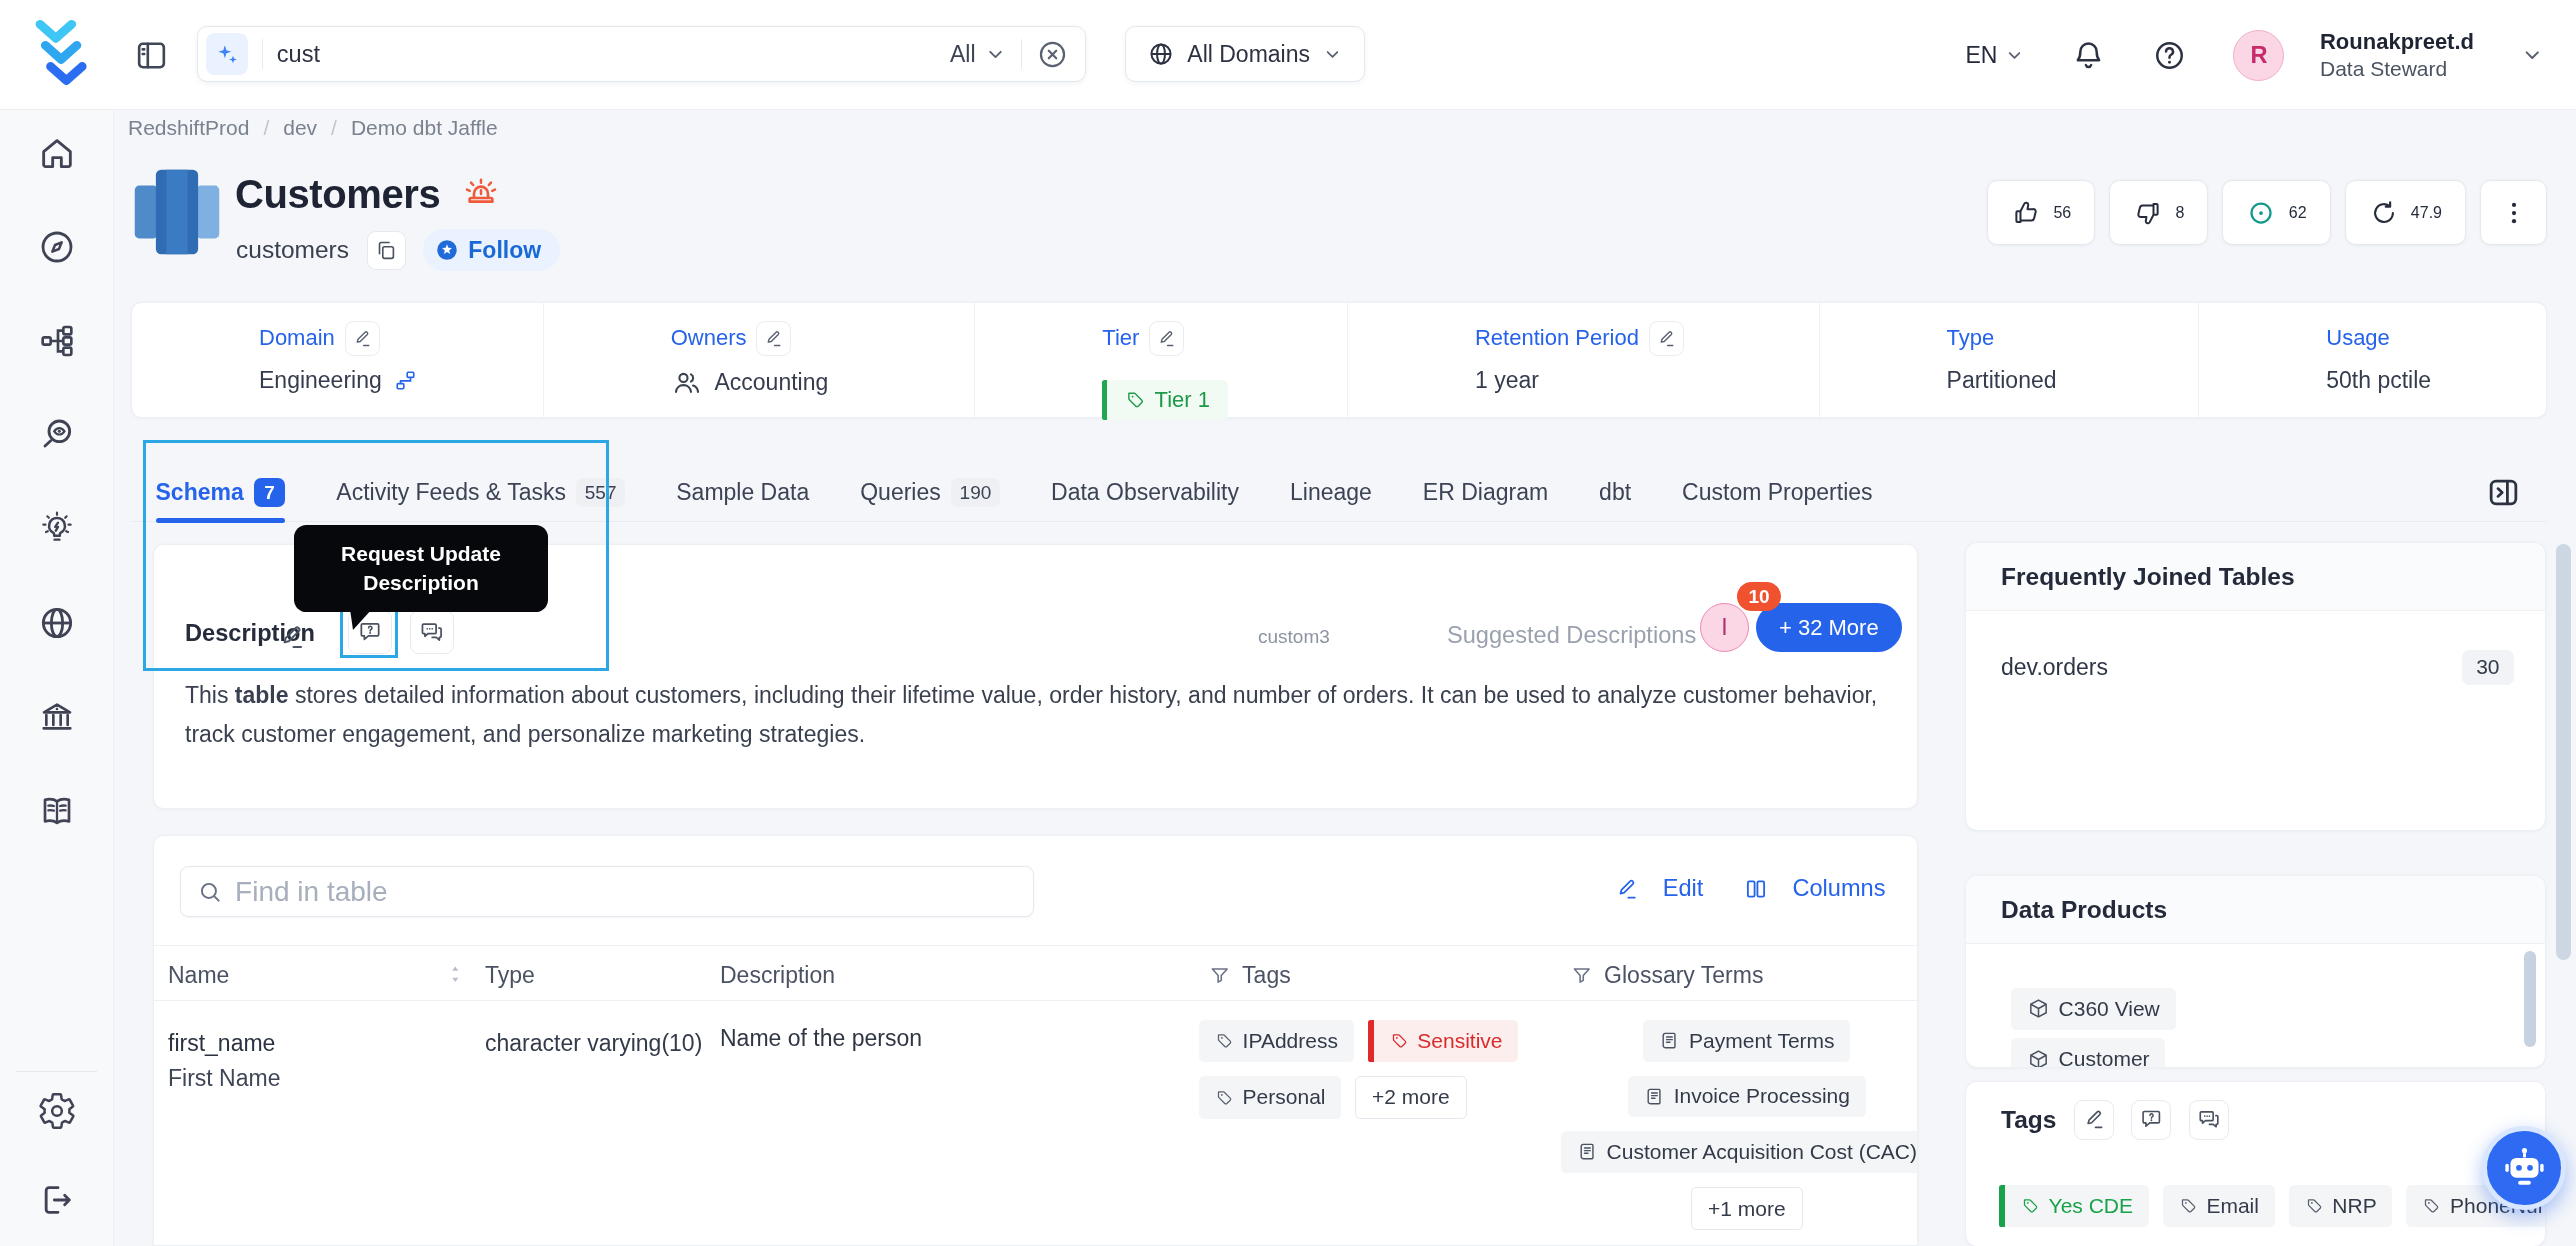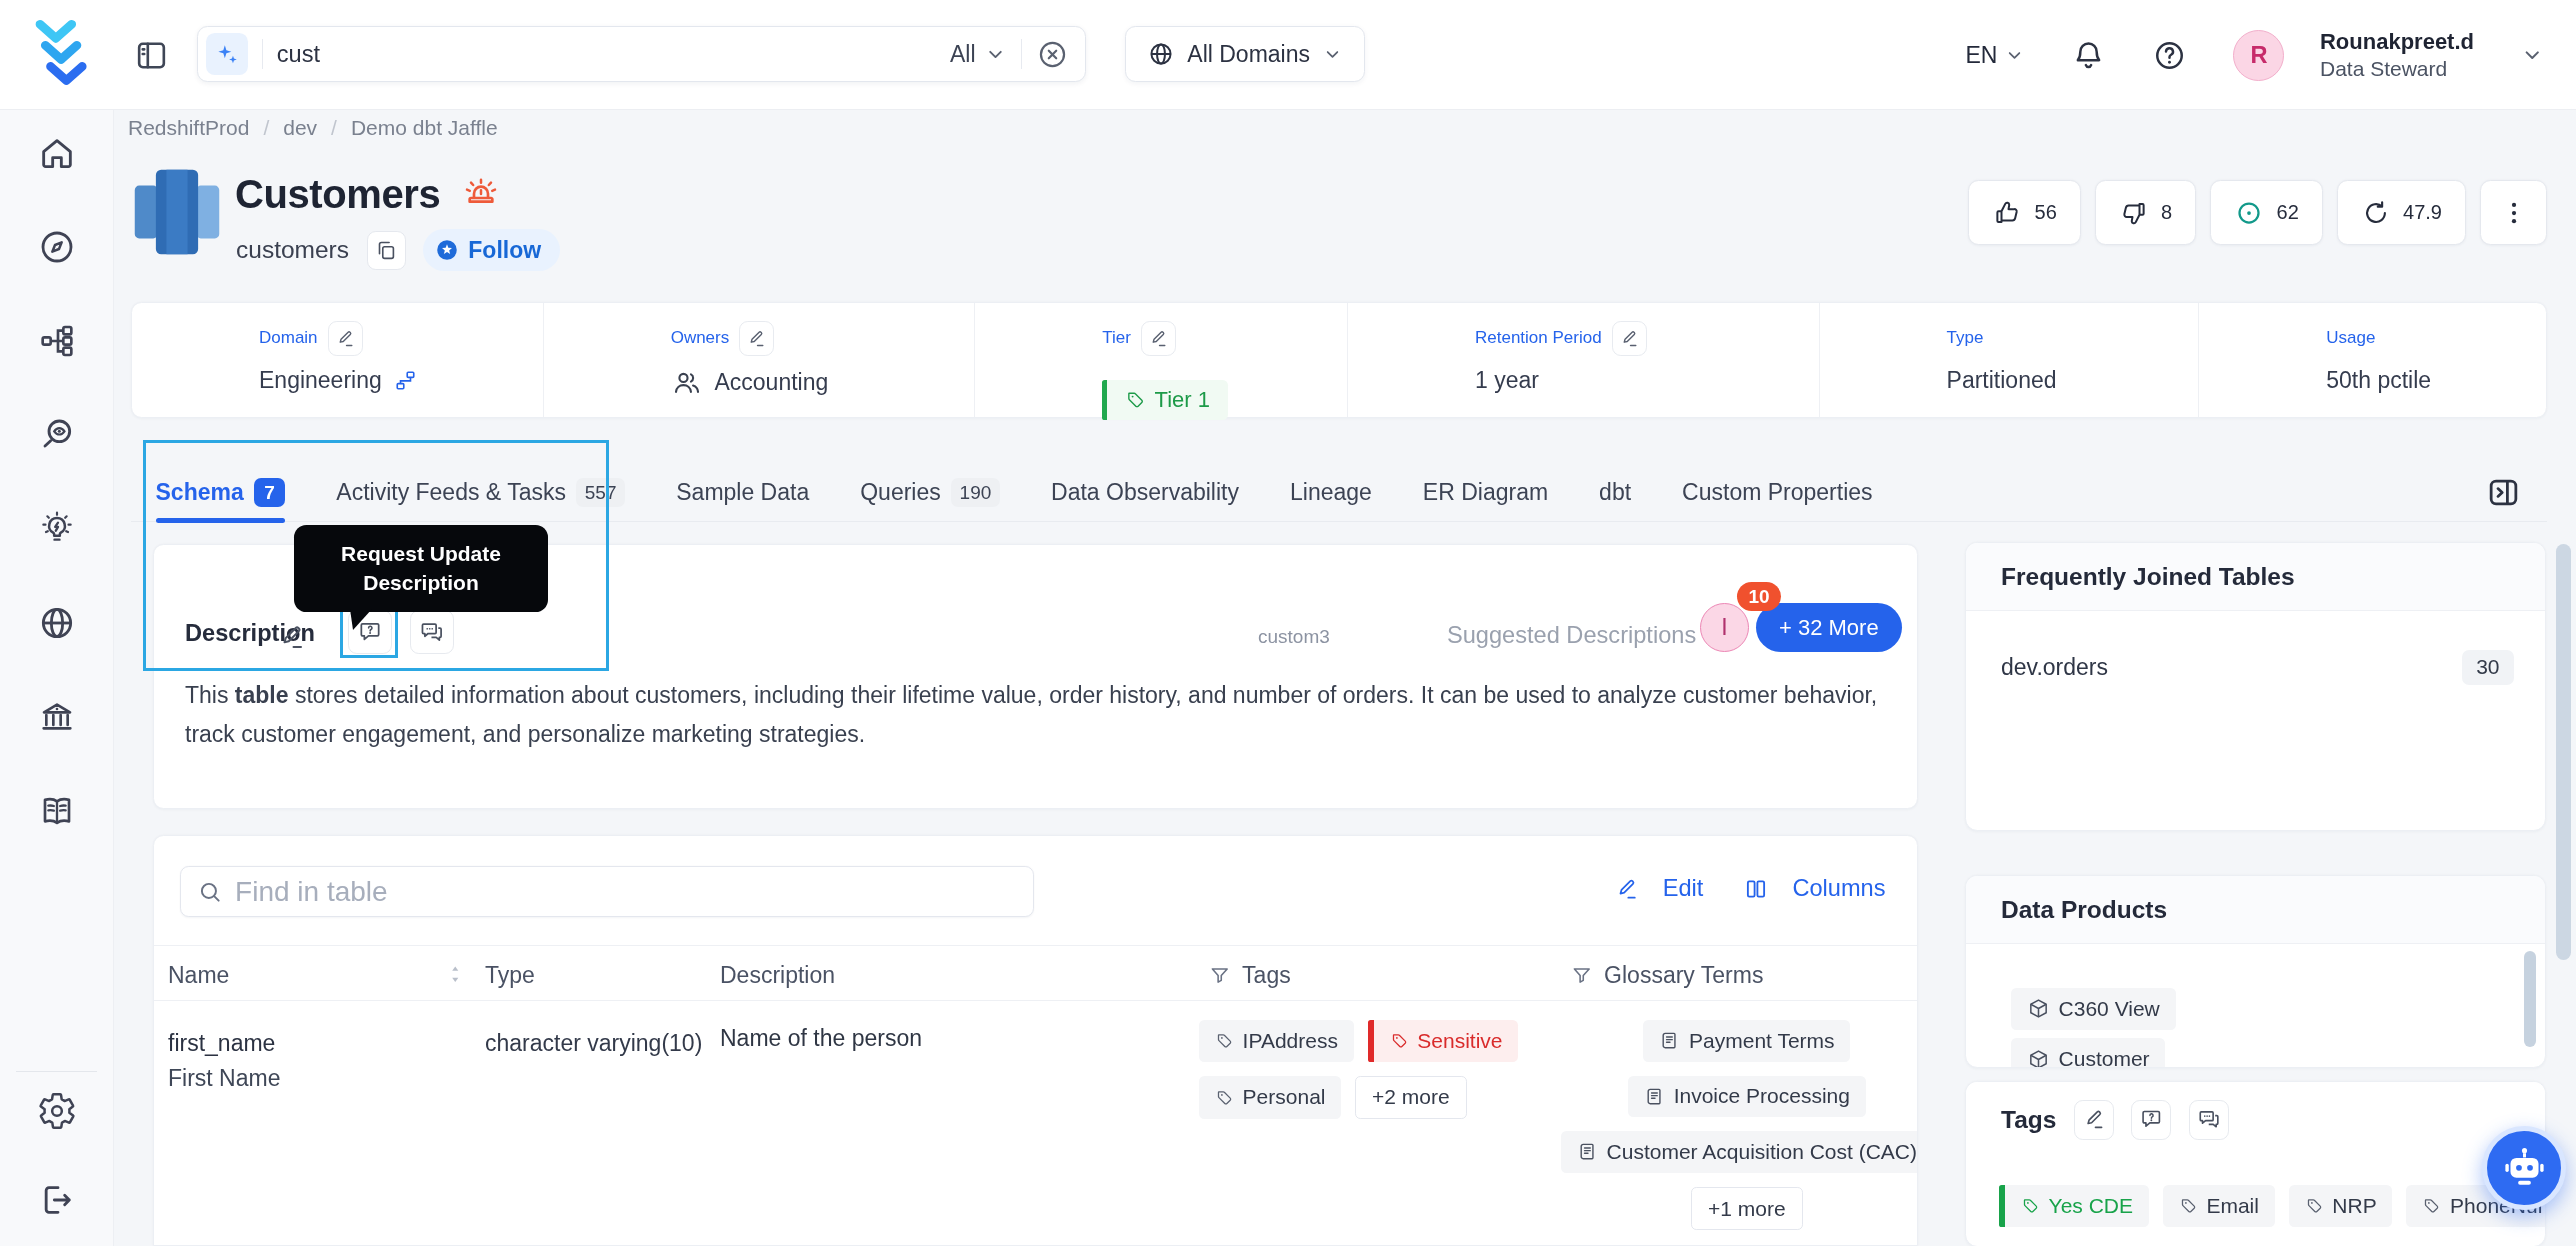--- a/index.html
+++ b/index.html
@@ -36,28 +36,28 @@
   .breadcrumb{position:absolute;left:128px;top:116px;display:flex;gap:14px;font-size:21px;color:#7a818f;z-index:2}
   .bc-sep{color:#c0c5ce}
   .asset-icon{position:absolute;left:133px;top:168px}
   .title-wrap{position:absolute;left:235px;top:172px;display:flex;align-items:center;gap:21px}
   .page-title{font-size:40px;font-weight:700;color:#1e2433;letter-spacing:-0.4px}
   .sub-wrap{position:absolute;left:236px;top:229px;display:flex;align-items:center;gap:17.5px}
   .subtitle{font-size:24.5px;color:#3a4050}
   .copy-chip{width:39px;height:39px;border:0.9px solid #e5e8ee;border-radius:8.8px;background:#fff;display:flex;align-items:center;justify-content:center;color:#4a5160;cursor:pointer}
   .follow-btn{height:42px;padding:0 19px 0 10.5px;border-radius:21px;background:#e9f2fe;color:#1868d6;font-size:23px;font-weight:600;display:flex;align-items:center;gap:8.8px;cursor:pointer}
   .stats{position:absolute;right:29px;top:180px;display:flex;gap:14px}
-  .stat{height:65px;background:#fff;border:0.9px solid #e5e8ee;border-radius:10.5px;box-shadow:0 0.9px 2.6px rgba(25,39,72,.05);display:flex;align-items:center;gap:12.3px;padding:0 23px;font-size:20px;color:#262c3c;cursor:pointer}
+  .stat{height:65px;background:#fff;border:0.9px solid #e5e8ee;border-radius:10.5px;box-shadow:0 0.9px 2.6px rgba(25,39,72,.05);display:flex;align-items:center;gap:12.3px;padding:0 23px;font-size:16px;color:#262c3c;cursor:pointer}
   .stat.kebab{padding:0 17.5px}
 
   
   .meta-card{position:absolute;left:131px;top:302px;width:2416px;height:116px;background:#fff;border:0.9px solid #eceff4;border-radius:10.5px;box-shadow:0 0.9px 2.6px rgba(25,39,72,.04);display:flex;z-index:2}
   .meta-col{padding:15.8px 0 0 127px;position:relative}
   .meta-col + .meta-col{border-left:0.9px solid #eef0f4}
-  .meta-label{color:#2563eb;font-size:17px;display:flex;align-items:center;gap:10px;height:39px}
+  .meta-label{color:#2563eb;font-size:22px;display:flex;align-items:center;gap:10px;height:39px}
   .edit-chip{width:35px;height:35px;border:0.9px solid #e8ebf0;border-radius:8.8px;background:#fff;display:flex;align-items:center;justify-content:center;color:#596070;cursor:pointer}
   .meta-value{margin-top:8.8px;font-size:23px;color:#353c4e;display:flex;align-items:center;gap:12.3px}
   .tier-badge{display:inline-flex;align-items:center;gap:8.8px;background:#f1faf3;border-left:5.3px solid #21a84e;padding:7px 17.5px;color:#1d9a48;font-size:22px;border-radius:2.6px 5.3px 5.3px 2.6px}
 
   
   .tabs-row{position:absolute;left:131px;top:464px;width:2416px;height:58px;border-bottom:1.8px solid #e8ebf0;display:flex;align-items:center;gap:51px;padding-left:24.5px;z-index:2}
   .tab{font-size:23px;color:#3c4354;display:flex;align-items:center;gap:10px;height:100%;cursor:pointer;position:relative;white-space:nowrap}
   .tab.active{color:#2563eb;font-weight:700}
   .tab.active::after{content:"";position:absolute;left:0;right:0;bottom:-1.8px;height:4.4px;background:#2563eb;border-radius:2.6px}
   .badge-blue{background:#2563eb;color:#fff;border-radius:7px;font-size:19px;font-weight:700;padding:3.5px 10.5px}

